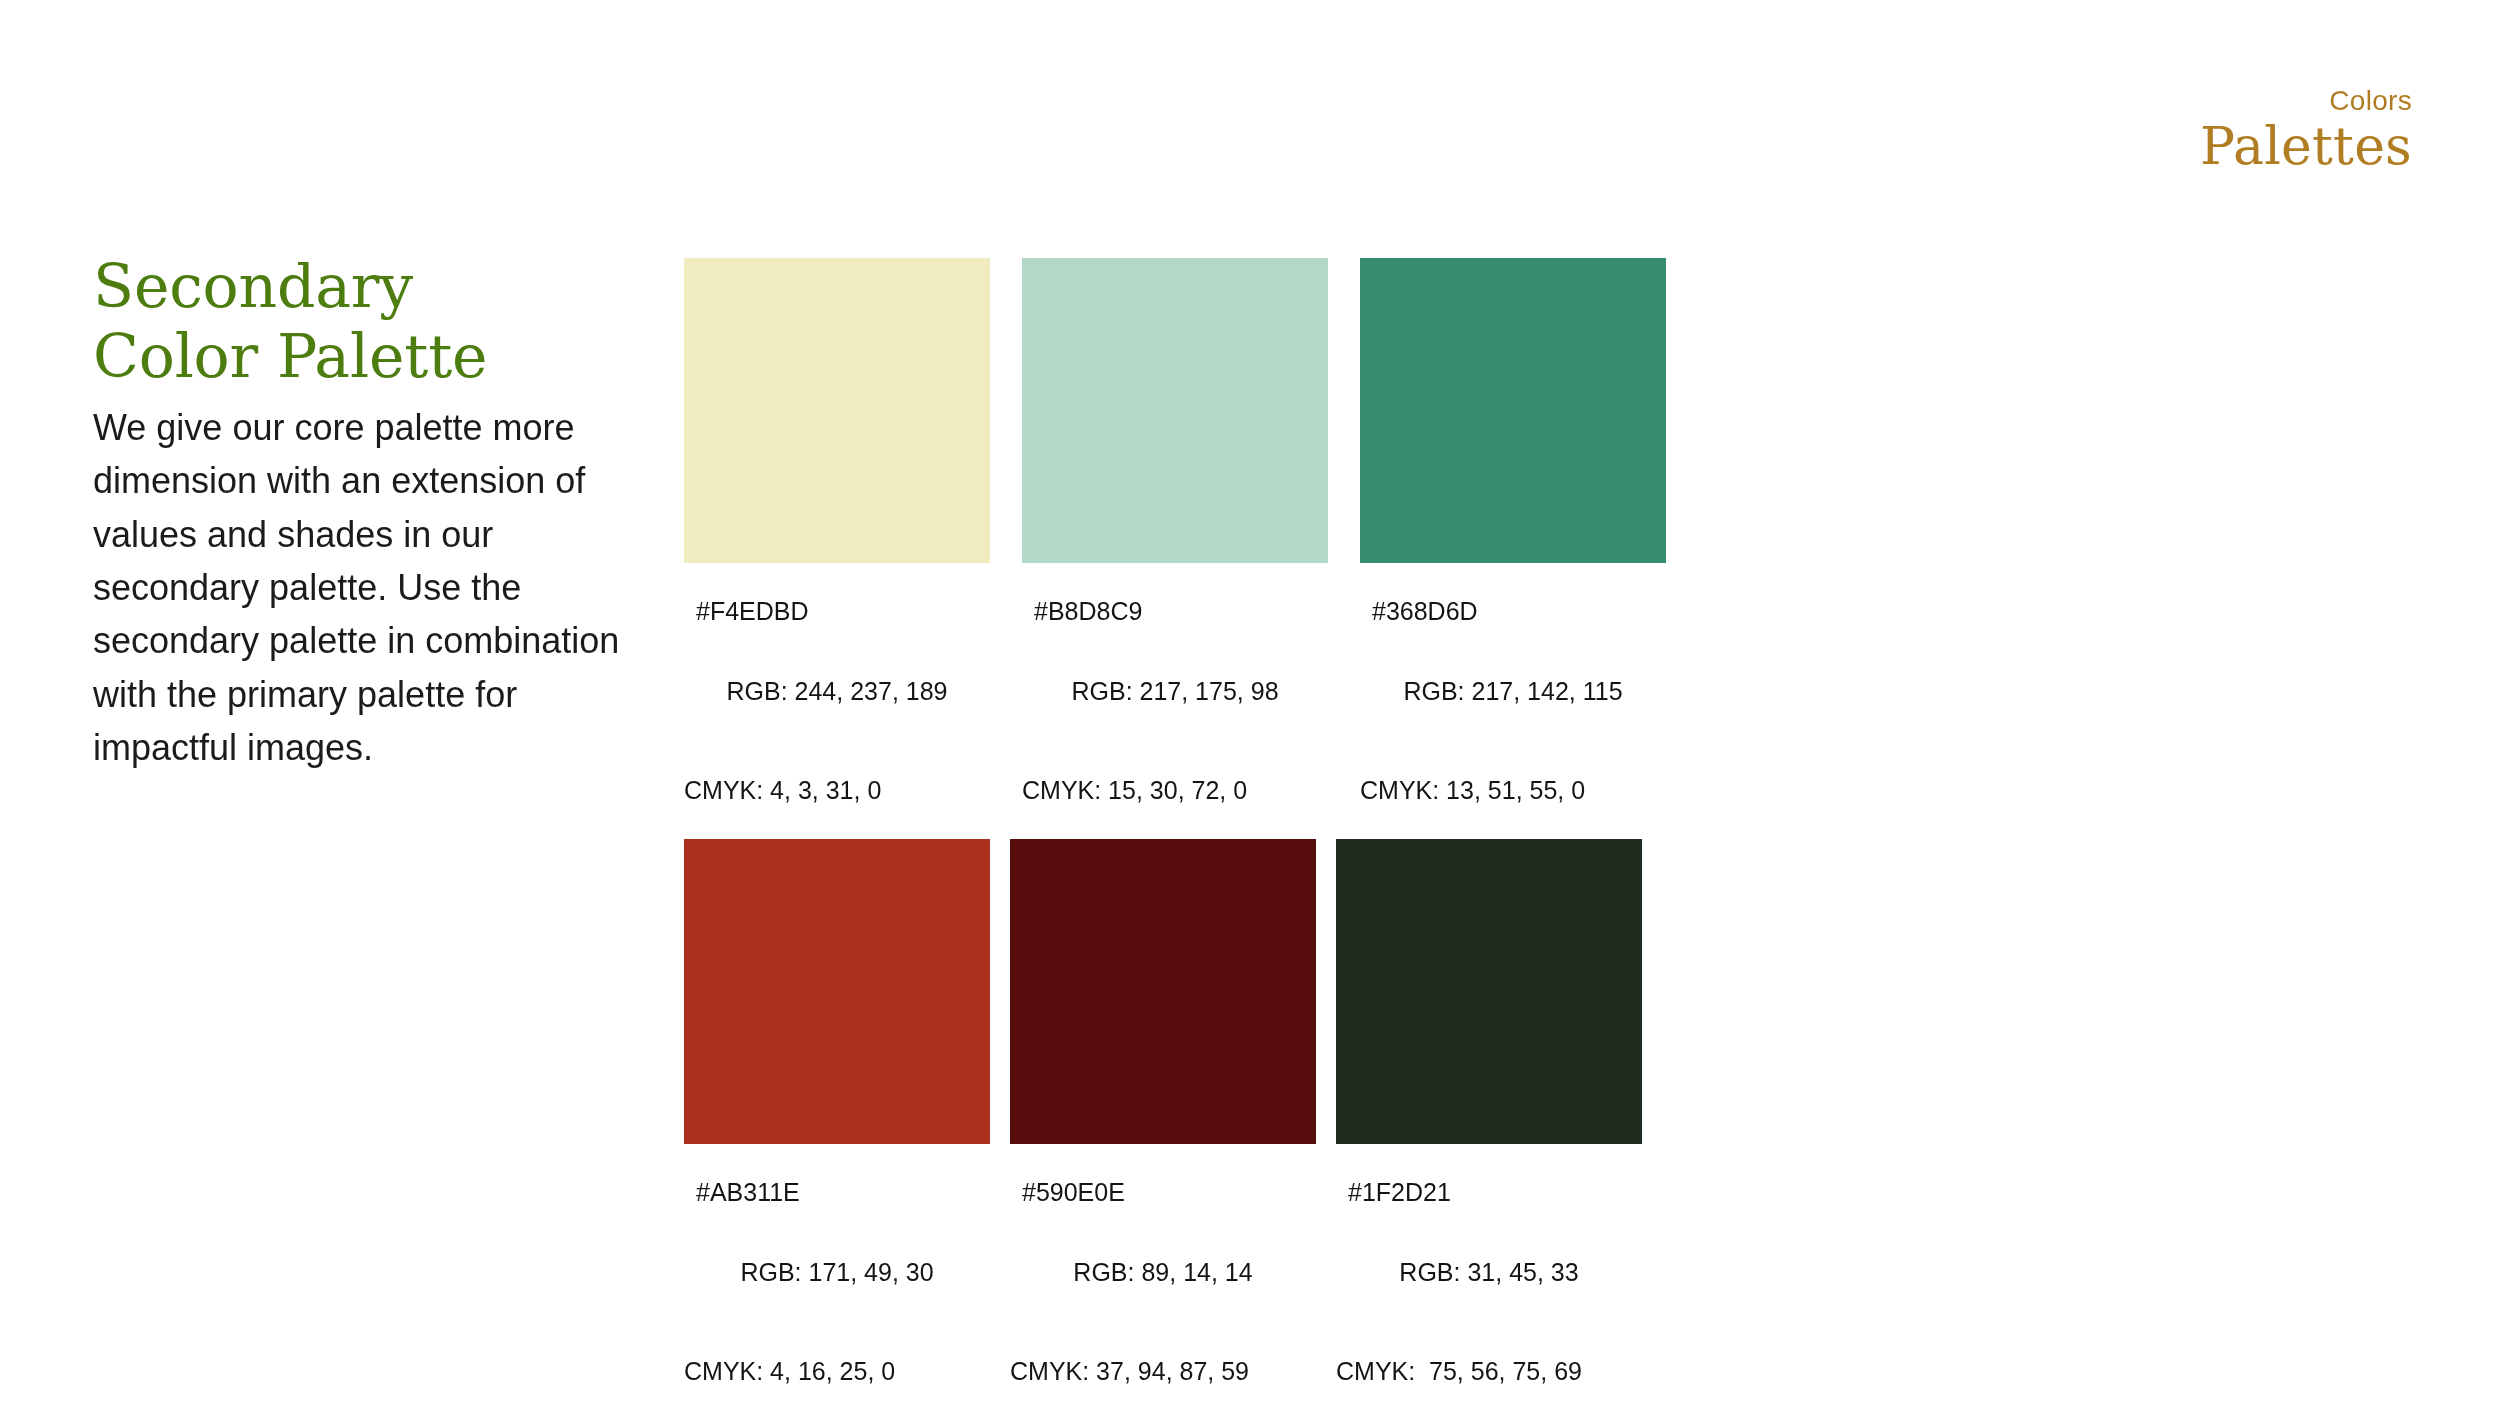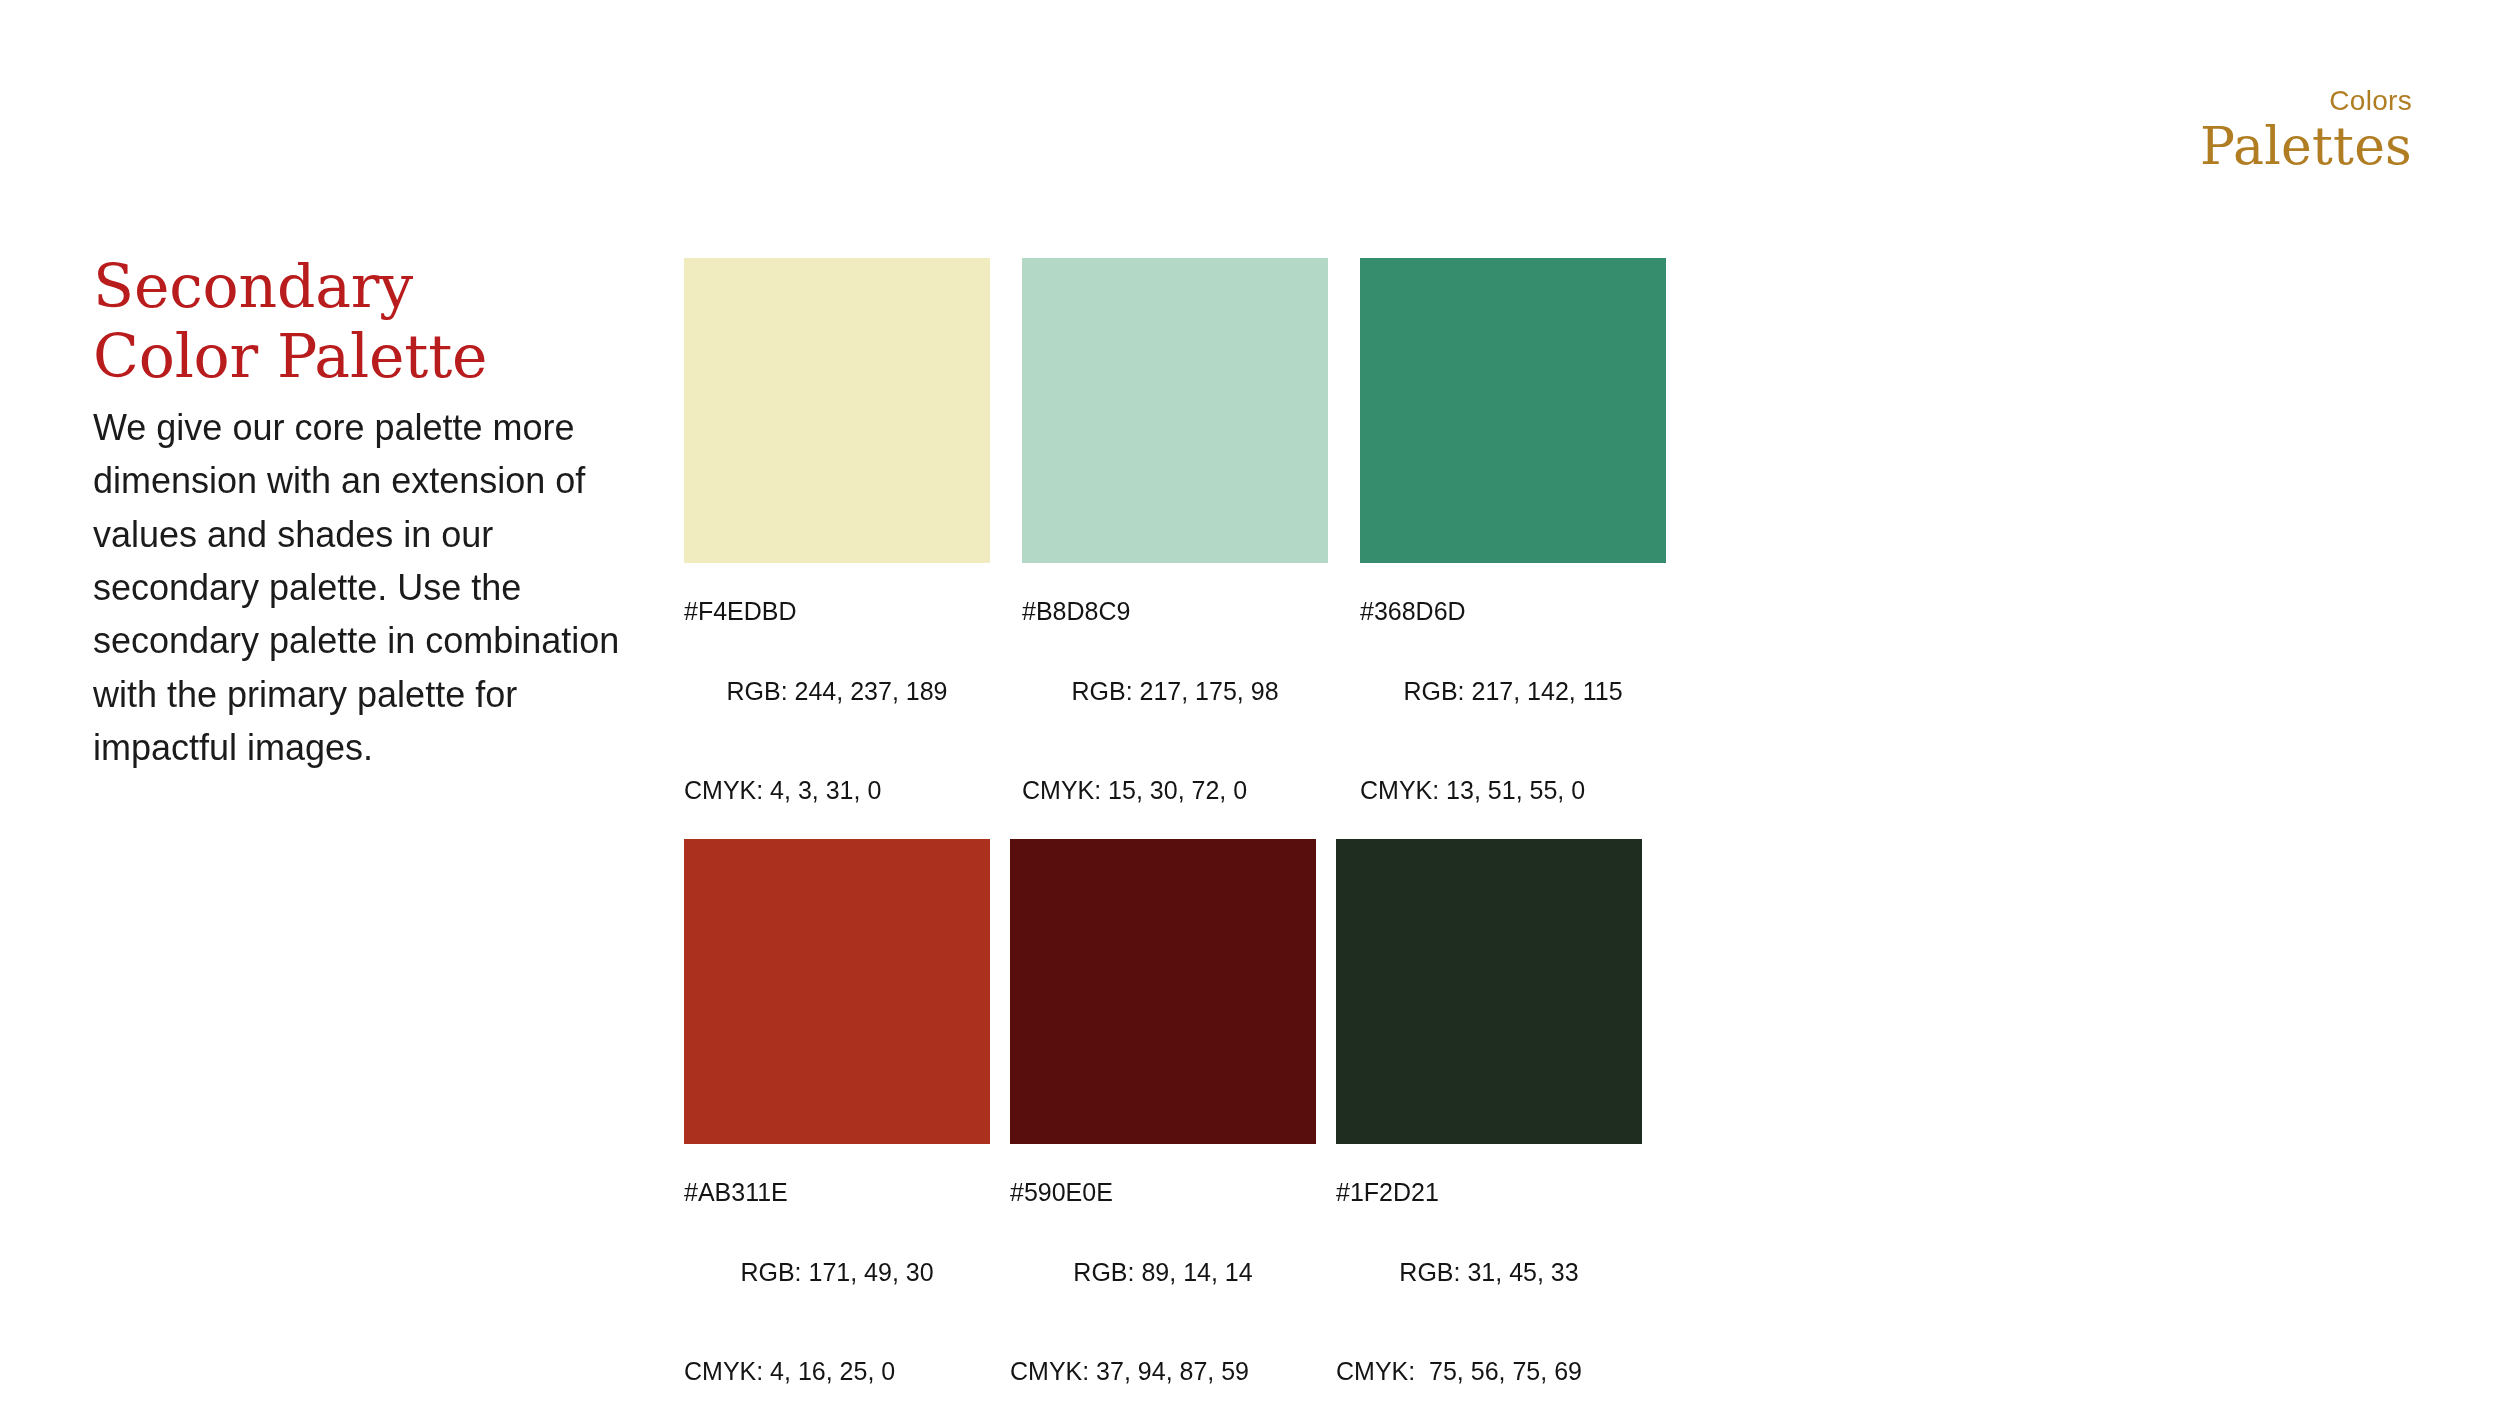--- a/index.html
+++ b/index.html
@@ -94,37 +94,37 @@
   .swatch-meta {
     padding-top: 20px;
   }
   .swatch-meta div {
     font-family: "Liberation Sans", sans-serif;
     font-size: 25px;
     line-height: 1;
     color: #141414;
     white-space: pre;
   }
-  .swatch-hex   { margin-top: 16px; }
+  .swatch-hex   { margin-top: 16px; margin-left: 12px; }
   .swatch-rgb   { margin-top: 55px; text-align: center; }
   .swatch-cmyk  { margin-top: 74px; }
 
   .swatch-cell.empty .swatch-chip,
   .swatch-cell.empty .swatch-meta { visibility: hidden; }
 </style>
 </head>
 <body>
 
 <div class="page-header">
   <span class="eyebrow" style="color: rgb(176, 125, 35);">Colors</span>
   <span class="title" style="color: rgb(176, 125, 35);">Palettes</span>
 </div>
 
 <div class="intro">
-  <h1 class="intro-heading" style="white-space: pre-line; color: #b91c1c;">Secondary
+  <h1 class="intro-heading" style="white-space: pre-line; color: #4d7c0f;">Secondary
 Color Palette</h1>
   <p class="intro-body">We give our core palette more dimension with an extension of values and shades in our secondary palette. Use the secondary palette in combination with the primary palette for impactful images.</p>
 </div>
 
 <div class="palette-grid">
 
   <div class="palette-row">
     <div class="swatch-cell">
       <span class="swatch-chip" style="background-color: rgb(241, 236, 192);"></span>
       <div class="swatch-meta">

